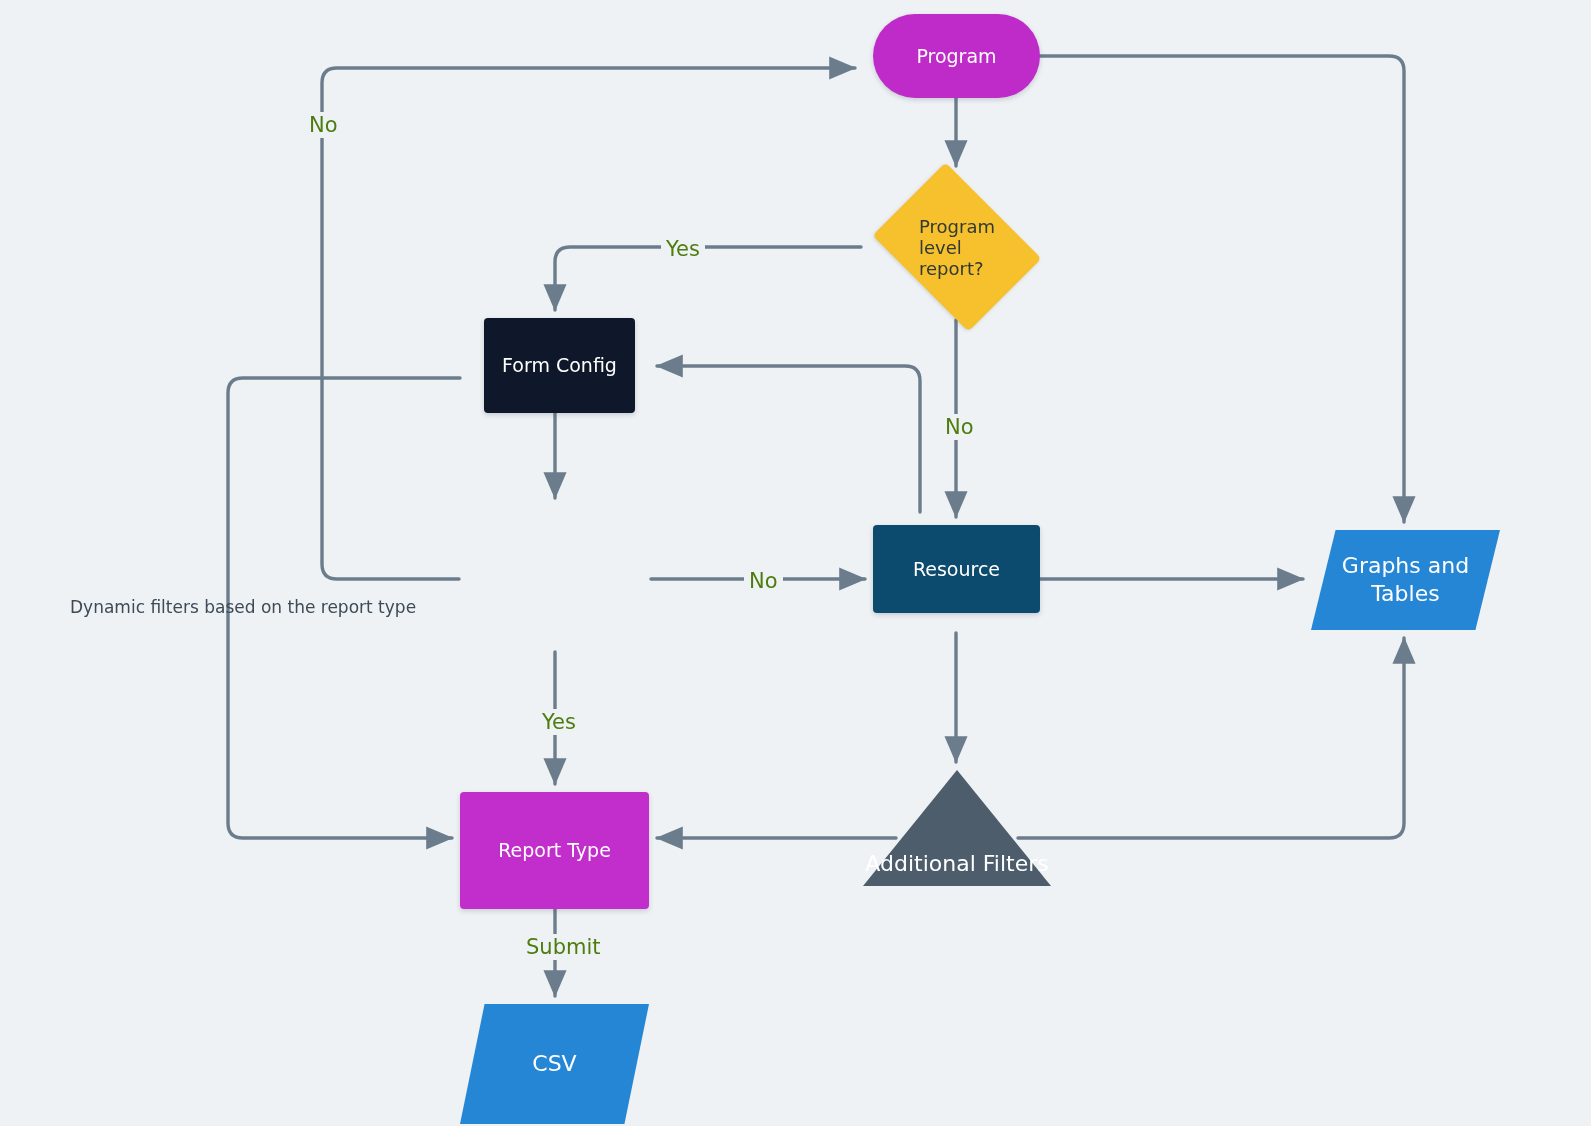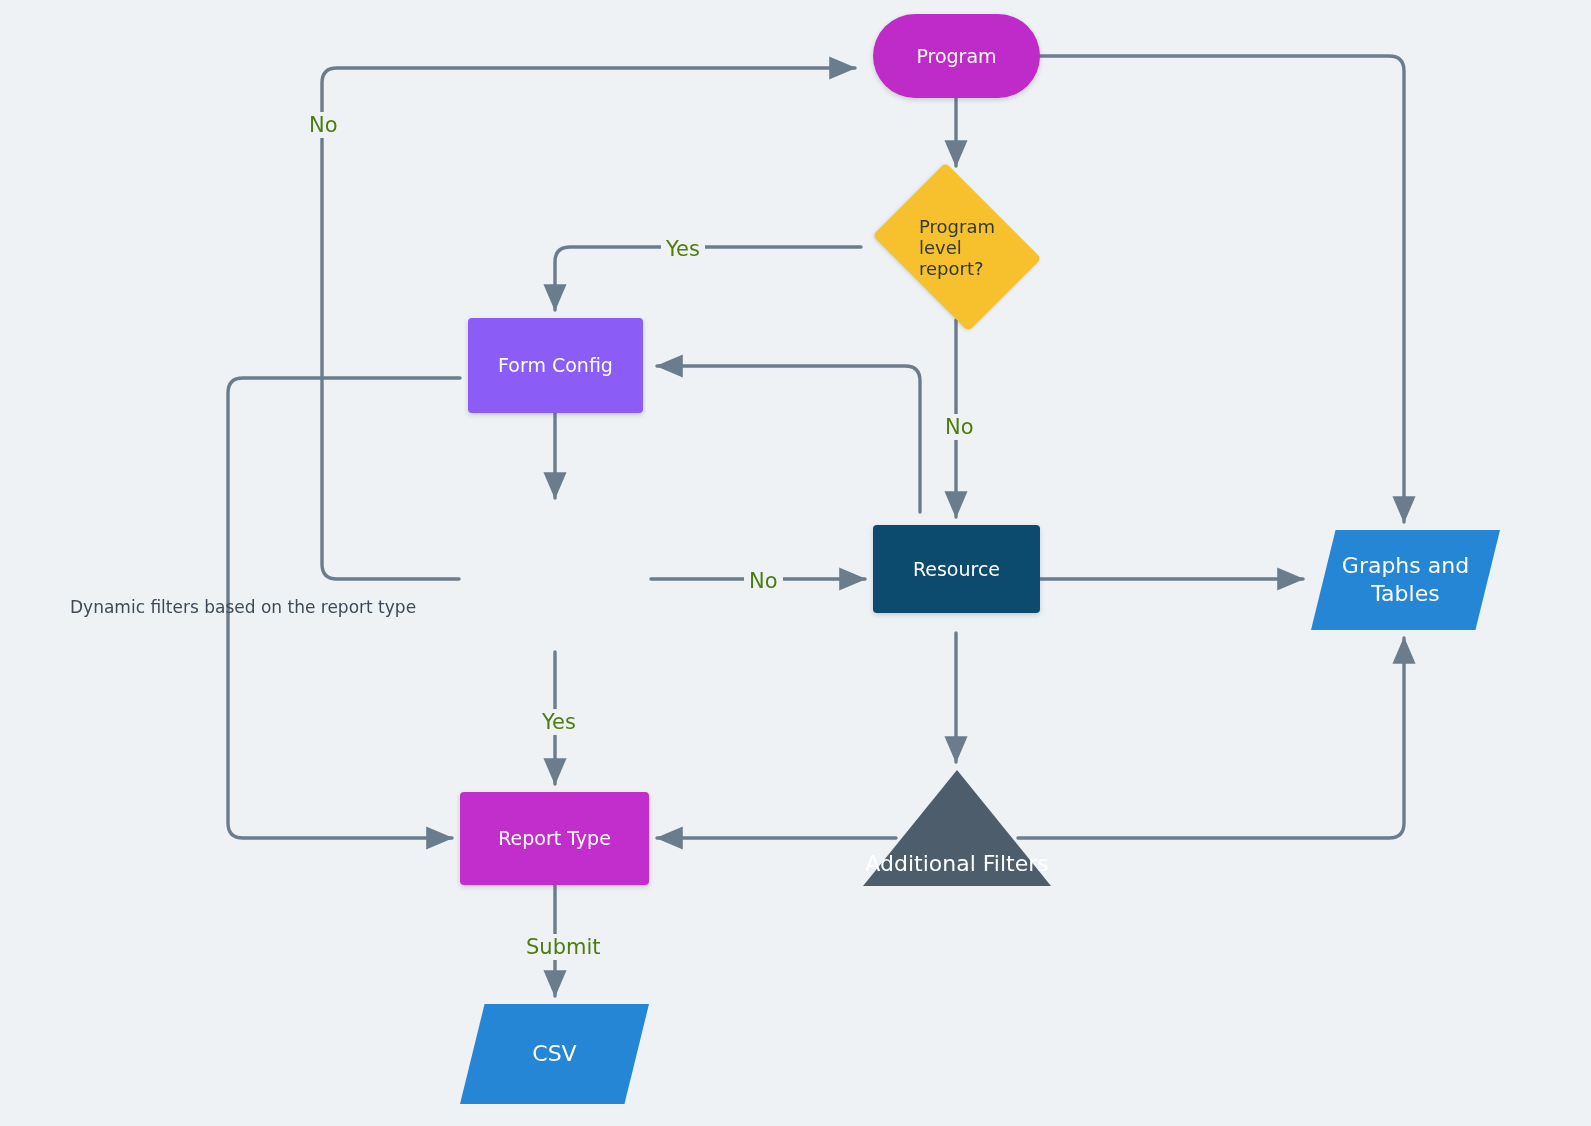--- a/index.html
+++ b/index.html
@@ -85,32 +85,32 @@
   }
 
   
   .rect {
     border-radius: 4px;
     color: #ffffff;
     font-size: 19px;
     box-shadow: 0 2px 5px rgba(60,70,85,0.22);
   }
   .n-formconfig {
-    left: 468px; top: 318px;
-    width: 175px; height: 95px;
-    background: #8b5cf6;
+    left: 484px; top: 318px;
+    width: 151px; height: 95px;
+    background: #0f172a;
   }
   .n-resource {
     left: 873px; top: 525px;
     width: 167px; height: 88px;
     background: #0c4a6e;
   }
   .n-reporttype {
     left: 460px; top: 792px;
-    width: 189px; height: 93px;
+    width: 189px; height: 117px;
     background: #c22ecb;
   }
 
   
   .para {
     color: #ffffff;
     font-size: 22px;
   }
   .para-shape {
     position: absolute;
@@ -119,21 +119,21 @@
     background: #2586d6;
     clip-path: polygon(13% 0, 100% 0, 87% 100%, 0% 100%);
     filter: drop-shadow(0 2px 4px rgba(60,70,85,0.22));
   }
   .n-graphs {
     left: 1311px; top: 530px;
     width: 189px; height: 100px;
   }
   .n-csv {
     left: 460px; top: 1004px;
-    width: 189px; height: 100px;
+    width: 189px; height: 120px;
   }
   .para .node-label {
     position: absolute;
     left: 0; top: 0;
     width: 100%; height: 100%;
     display: flex;
     align-items: center;
     justify-content: center;
   }
 

